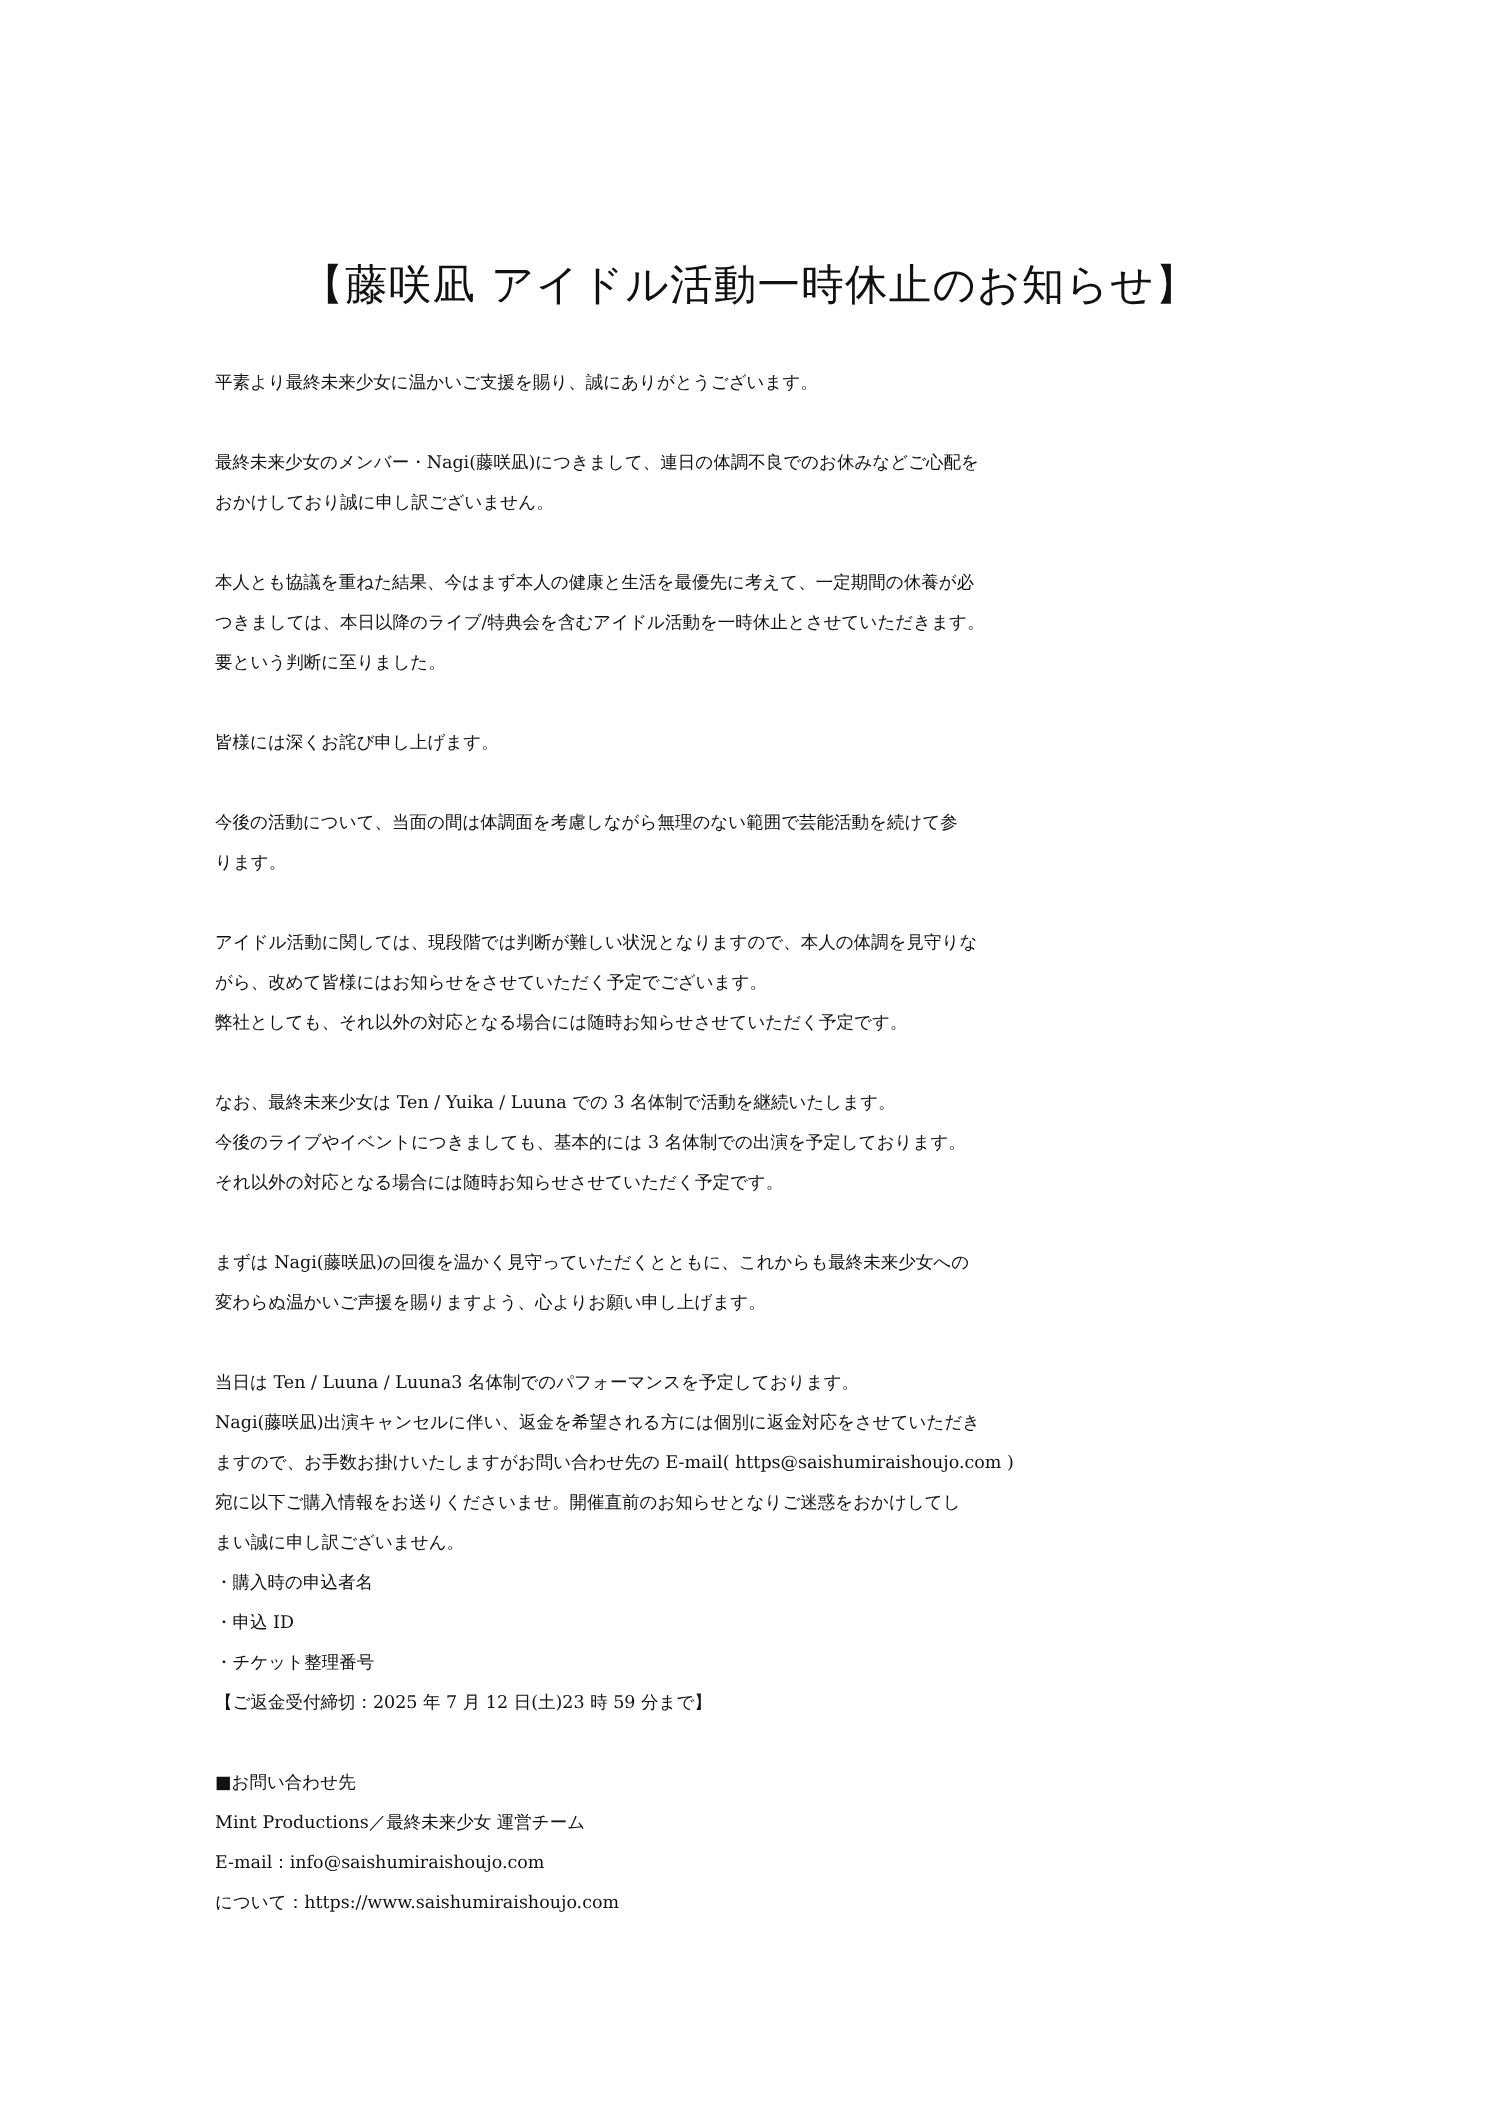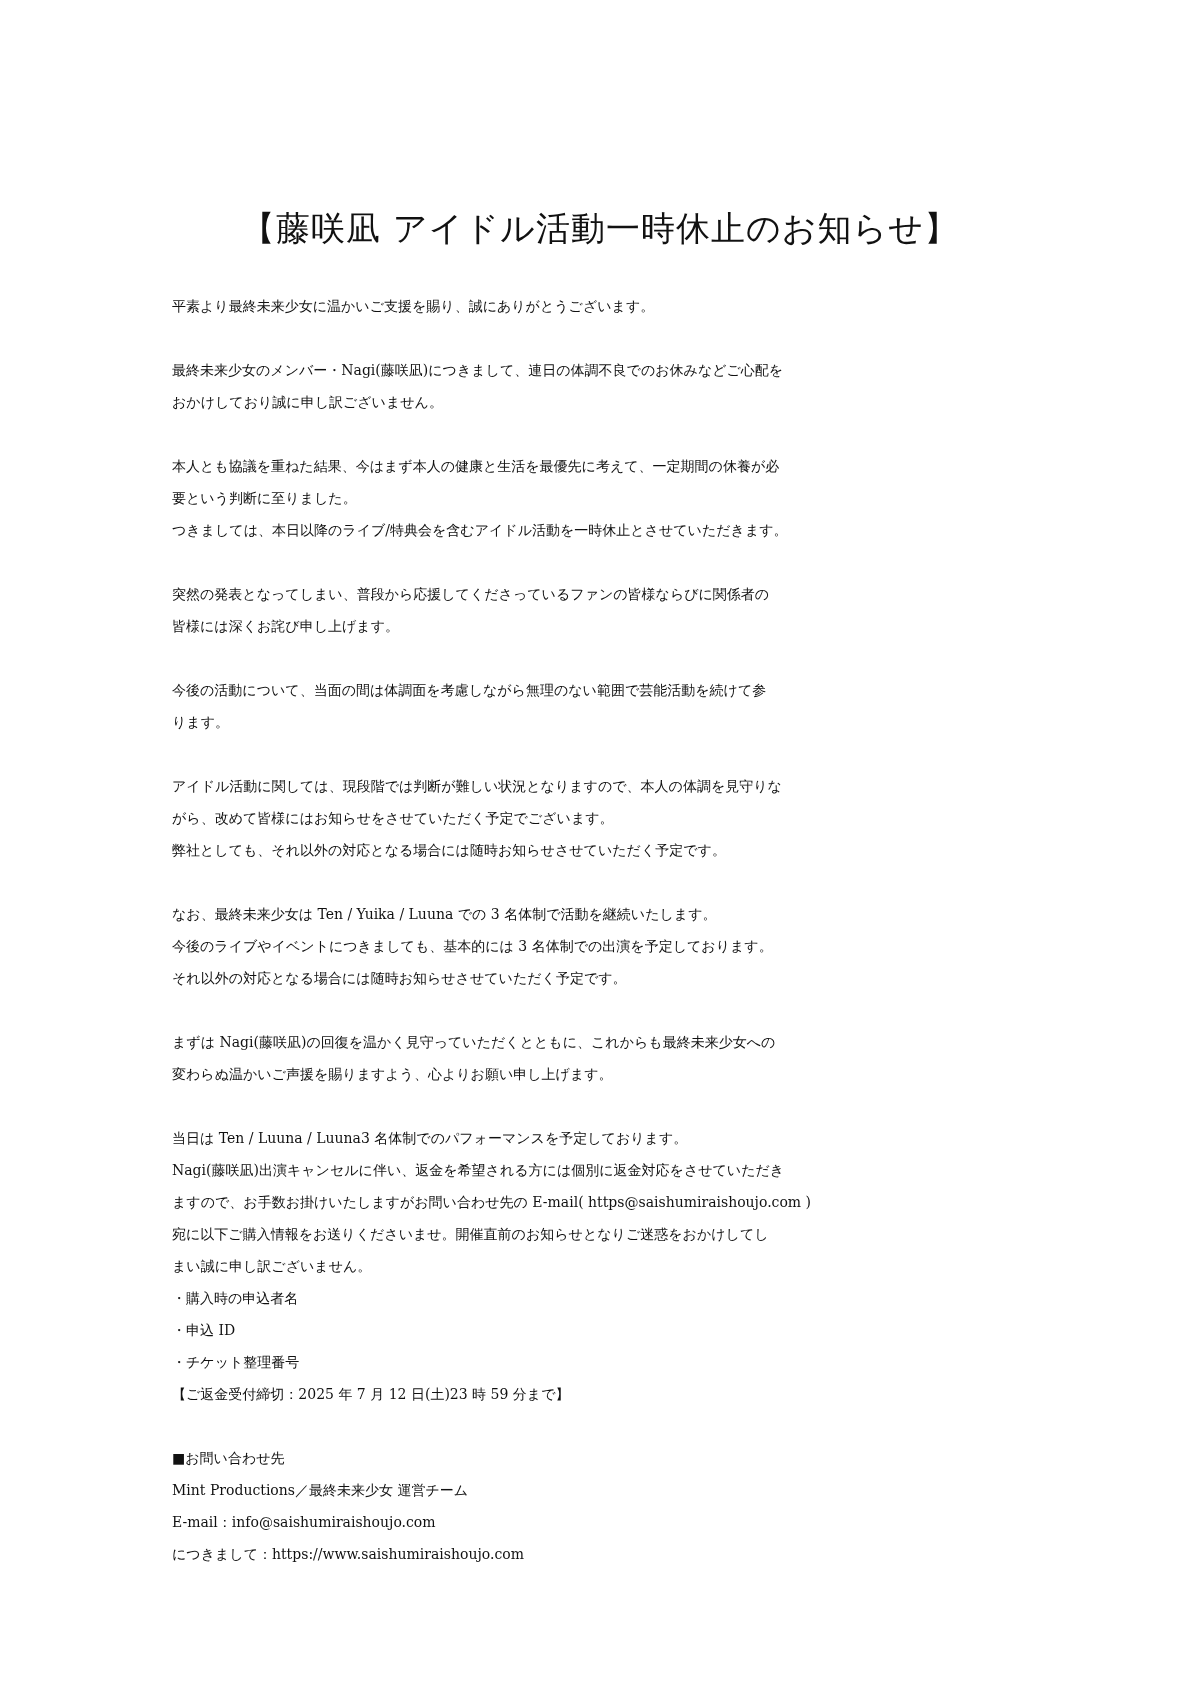--- a/index.html
+++ b/index.html
@@ -64,26 +64,25 @@
       <span class="line">平素より最終未来少女に温かいご支援を賜り、誠にありがとうございます。</span>
     </div>
 
     <div class="para">
       <span class="line">最終未来少女のメンバー・Nagi(藤咲凪)につきまして、連日の体調不良でのお休みなどご心配を</span>
       <span class="line">おかけしており誠に申し訳ございません。</span>
     </div>
 
     <div class="para">
       <span class="line">本人とも協議を重ねた結果、今はまず本人の健康と生活を最優先に考えて、一定期間の休養が必</span>
+      <span class="line">つきましては、本日以降のライブ/特典会を含むアイドル活動を一時休止とさせていただきます。</span>
       <span class="line">要という判断に至りました。</span>
-      <span class="line">つきましては、本日以降のライブ/特典会を含むアイドル活動を一時休止とさせていただきます。</span>
     </div>
 
     <div class="para">
-      <span class="line">突然の発表となってしまい、普段から応援してくださっているファンの皆様ならびに関係者の</span>
       <span class="line">皆様には深くお詫び申し上げます。</span>
     </div>
 
     <div class="para">
       <span class="line">今後の活動について、当面の間は体調面を考慮しながら無理のない範囲で芸能活動を続けて参</span>
       <span class="line">ります。</span>
     </div>
 
     <div class="para">
       <span class="line">アイドル活動に関しては、現段階では判断が難しい状況となりますので、本人の体調を見守りな</span>
@@ -111,16 +110,16 @@
       <span class="line">・購入時の申込者名</span>
       <span class="line">・申込 ID</span>
       <span class="line">・チケット整理番号</span>
       <span class="line">【ご返金受付締切：2025 年 7 月 12 日(土)23 時 59 分まで】</span>
     </div>
 
     <div class="section">
       <span class="line">■お問い合わせ先</span>
       <span class="line">Mint Productions／最終未来少女 運営チーム</span>
       <span class="line"><span>E-mail：</span><span>info@saishumiraishoujo.com</span></span>
-      <span class="line"><span>につきまして：</span><span>https://www.saishumiraishoujo.com</span></span>
+      <span class="line"><span>について：</span><span>https://www.saishumiraishoujo.com</span></span>
     </div>
   </div>
 </div>
 
 </body></html>

